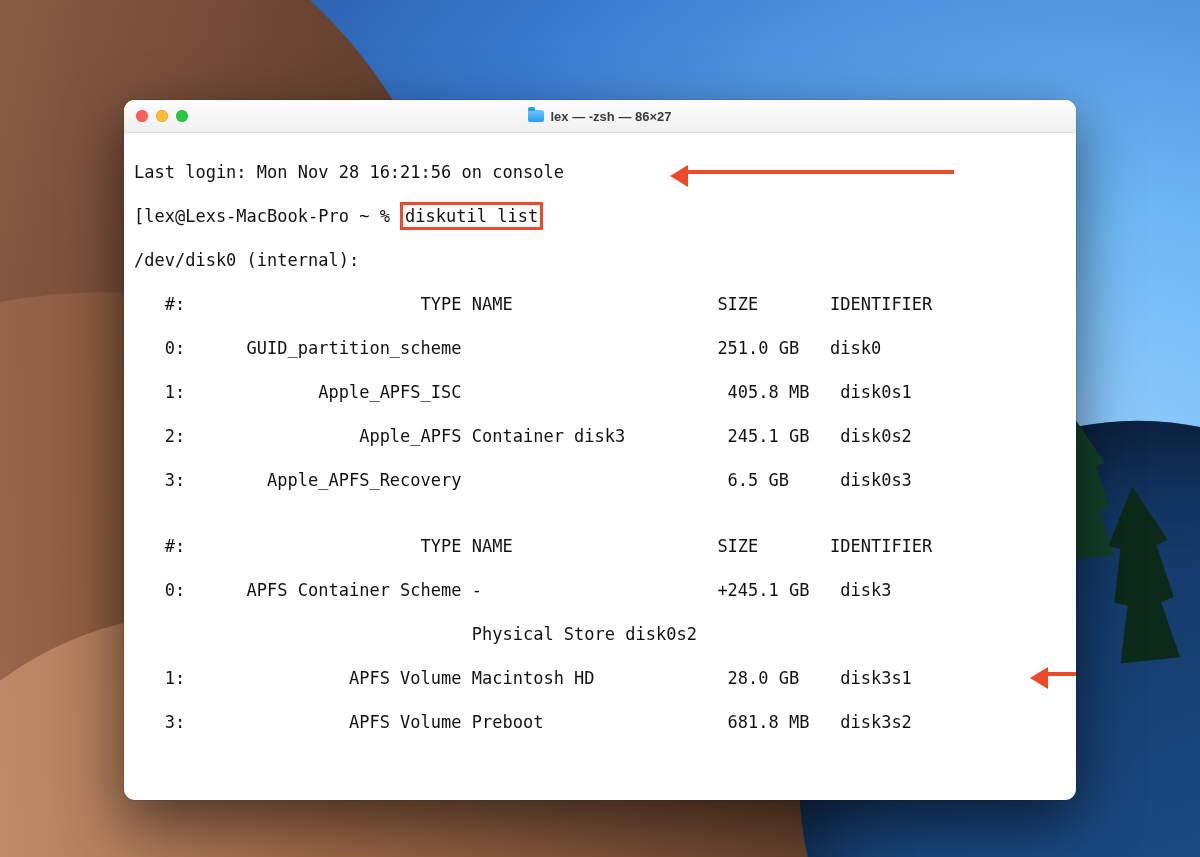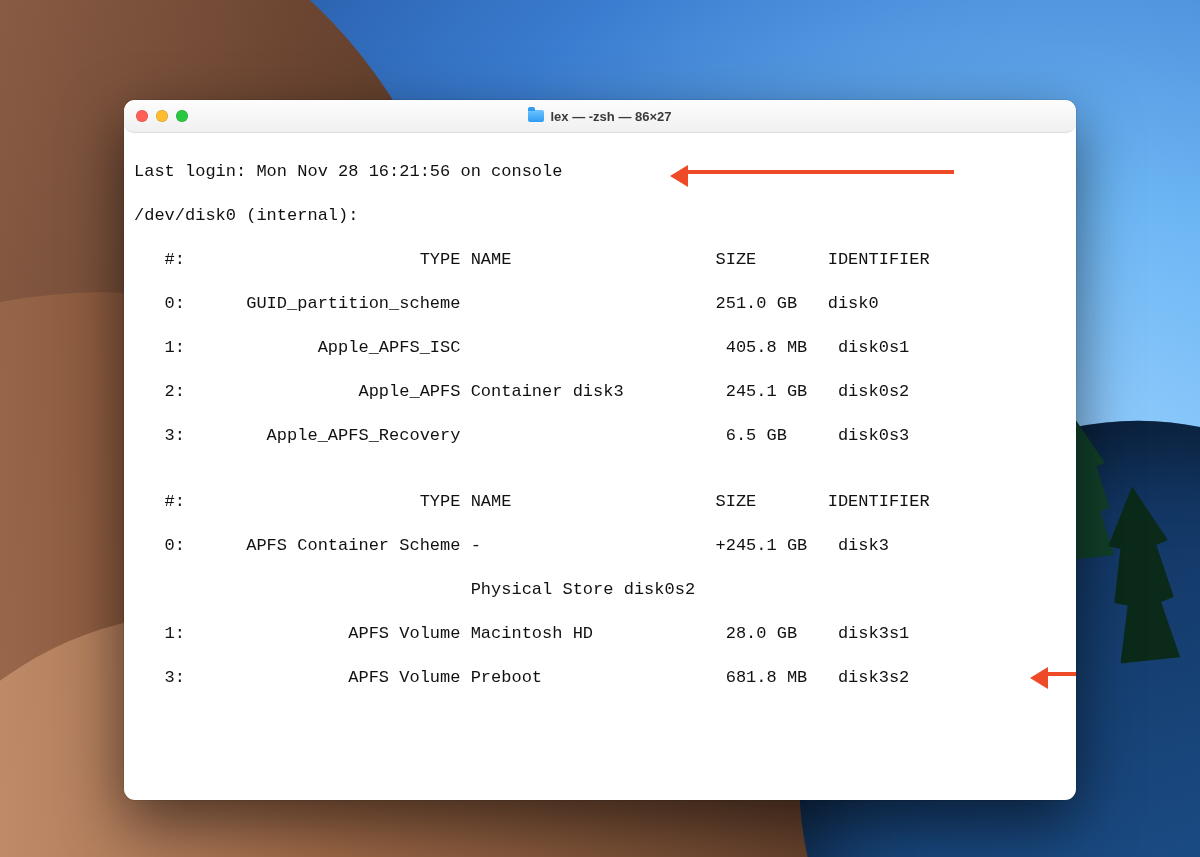--- a/index.html
+++ b/index.html
@@ -57,21 +57,20 @@
     box-shadow: 0 22px 60px rgba(0,0,0,.55), 0 0 0 1px rgba(0,0,0,.08);
     overflow: hidden;
   }
   .titlebar {
     height: 32px;
     background: linear-gradient(#fdfdfd, #f1f0f0);
     border-bottom: 1px solid #dcdcdc;
     display: flex;
     align-items: center;
     position: relative;
-    border-radius: 10px;
   }
   .traffic-lights {
     display: flex;
     align-items: center;
     gap: 8px;
     margin-left: 12px;
   }
   .dot {
     width: 12px; height: 12px; border-radius: 50%;
     box-shadow: inset 0 0 0 .5px rgba(0,0,0,.2);
@@ -105,21 +104,21 @@
 
   .term-body {
     padding: 6px 10px 10px 10px;
     font-family: "SF Mono", ui-monospace, Menlo, Consolas, monospace;
     font-size: 17px;
     line-height: 22px;
     color: #111;
     white-space: pre;
   }
 
-  .line { display:block;font-family:Liberation Mono, monospace; }
+  .line { display:block; }
   .hl-box {
     display:inline-block;
     border: 3px solid #ee4a27;
     padding: 0 2px;
     margin: -3px 0;
   }
 
   
   .arrow {
     position: absolute;
@@ -156,20 +155,21 @@
         <span class="dot green"></span>
       </div>
       <div class="title-center">
         <span class="folder-icon"></span>
         <span>lex — -zsh — 86×27</span>
       </div>
     </div>
 
     <div class="term-body">
 <span class="line">Last login: Mon Nov 28 16:21:56 on console</span>
+<span class="line"><span>[lex@Lexs-MacBook-Pro ~ % </span><span class="hl-box">diskutil list</span></span>
 <span class="line">/dev/disk0 (internal):</span>
 <span class="line">   #:                       TYPE NAME                    SIZE       IDENTIFIER</span>
 <span class="line">   0:      GUID_partition_scheme                         251.0 GB   disk0</span>
 <span class="line">   1:             Apple_APFS_ISC                          405.8 MB   disk0s1</span>
 <span class="line">   2:                 Apple_APFS Container disk3          245.1 GB   disk0s2</span>
 <span class="line">   3:        Apple_APFS_Recovery                          6.5 GB     disk0s3</span>
 <span class="line"></span>
 <span class="line">   #:                       TYPE NAME                    SIZE       IDENTIFIER</span>
 <span class="line">   0:      APFS Container Scheme -                       +245.1 GB   disk3</span>
 <span class="line">                                 Physical Store disk0s2</span>

